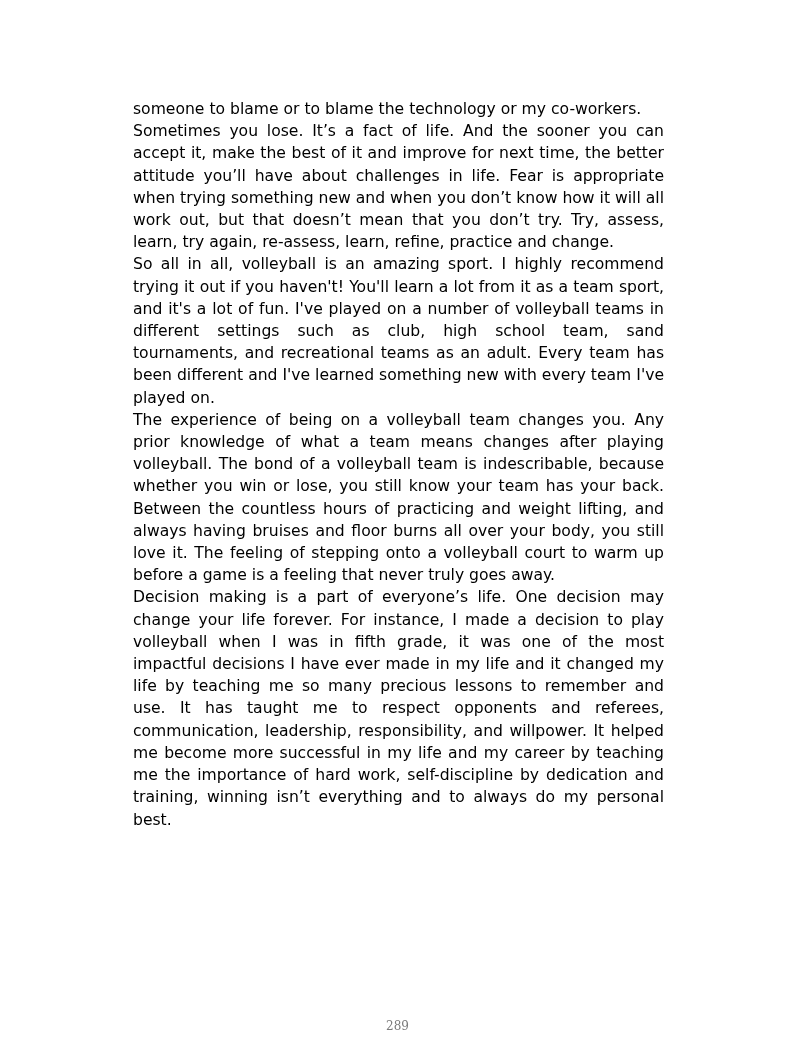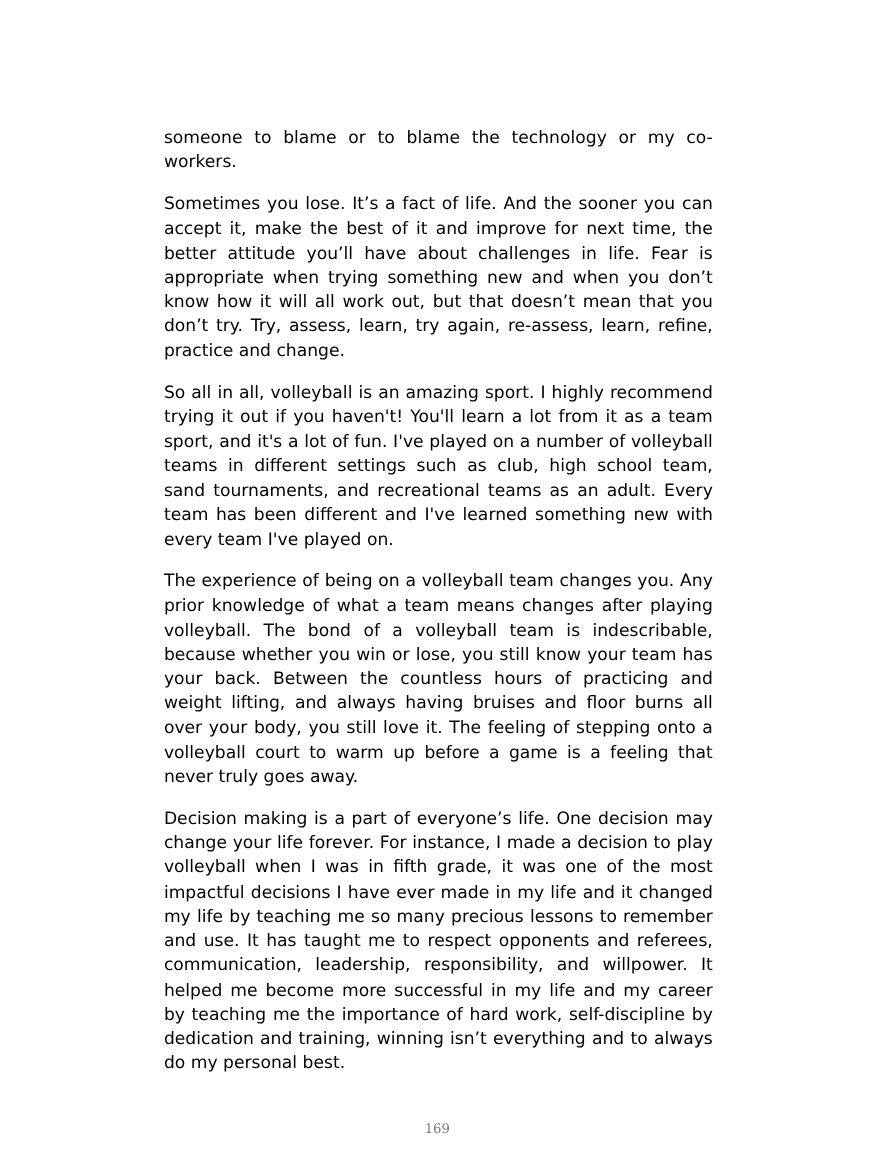--- a/index.html
+++ b/index.html
@@ -26,21 +26,21 @@
       left: 133px;
       top: 98px;
       width: 531px;
       font-family: "DejaVu Sans", sans-serif;
       font-size: 15.6px;
       line-height: 22.2px;
       color: #000000;
       text-align: justify;
     }
     .body-text p {
-      margin: 16px;
+      margin: 0;
       padding: 0;
     }
     .page-number {
       position: absolute;
       left: 0;
       width: 795px;
       top: 1019px;
       text-align: center;
       font-family: "DejaVu Serif", serif;
       font-size: 12px;
@@ -51,14 +51,14 @@
 <body>
 
 <div class="page">
   <div class="body-text">
     <p>someone to blame or to blame the technology or my co-workers.</p>
     <p>Sometimes you lose. It’s a fact of life. And the sooner you can accept it, make the best of it and improve for next time, the better attitude you’ll have about challenges in life. Fear is appropriate when trying something new and when you don’t know how it will all work out, but that doesn’t mean that you don’t try. Try, assess, learn, try again, re-assess, learn, refine, practice and change.</p>
     <p>So all in all, volleyball is an amazing sport. I highly recommend trying it out if you haven't! You'll learn a lot from it as a team sport, and it's a lot of fun. I've played on a number of volleyball teams in different settings such as club, high school team, sand tournaments, and recreational teams as an adult. Every team has been different and I've learned something new with every team I've played on.</p>
     <p>The experience of being on a volleyball team changes you. Any prior knowledge of what a team means changes after playing volleyball. The bond of a volleyball team is indescribable, because whether you win or lose, you still know your team has your back. Between the countless hours of practicing and weight lifting, and always having bruises and floor burns all over your body, you still love it. The feeling of stepping onto a volleyball court to warm up before a game is a feeling that never truly goes away.</p>
     <p>Decision making is a part of everyone’s life. One decision may change your life forever. For instance, I made a decision to play volleyball when I was in fifth grade, it was one of the most impactful decisions I have ever made in my life and it changed my life by teaching me so many precious lessons to remember and use. It has taught me to respect opponents and referees, communication, leadership, responsibility, and willpower. It helped me become more successful in my life and my career by teaching me the importance of hard work, self-discipline by dedication and training, winning isn’t everything and to always do my personal best.</p>
   </div>
-  <div class="page-number">169</div>
+  <div class="page-number">289</div>
 </div>
 
 </body></html>

